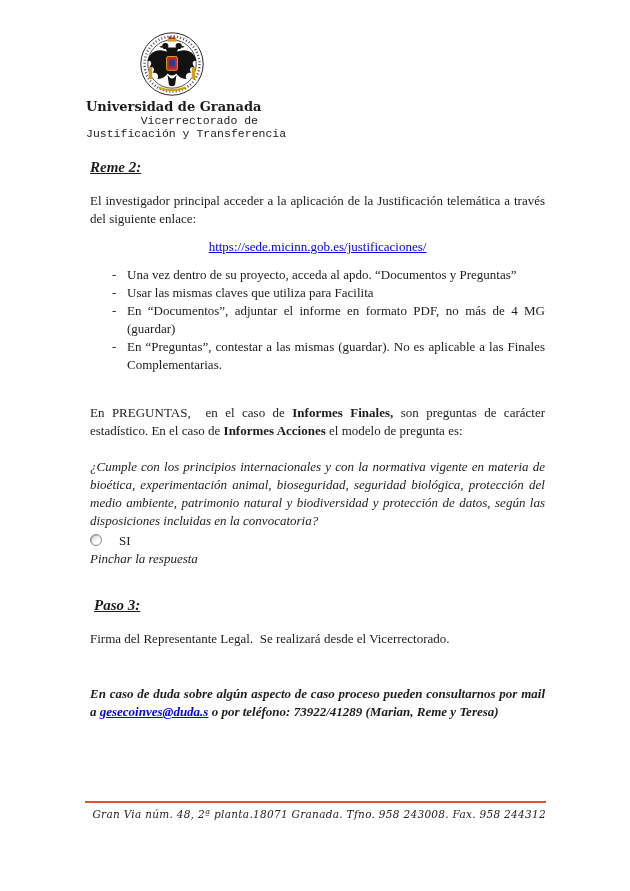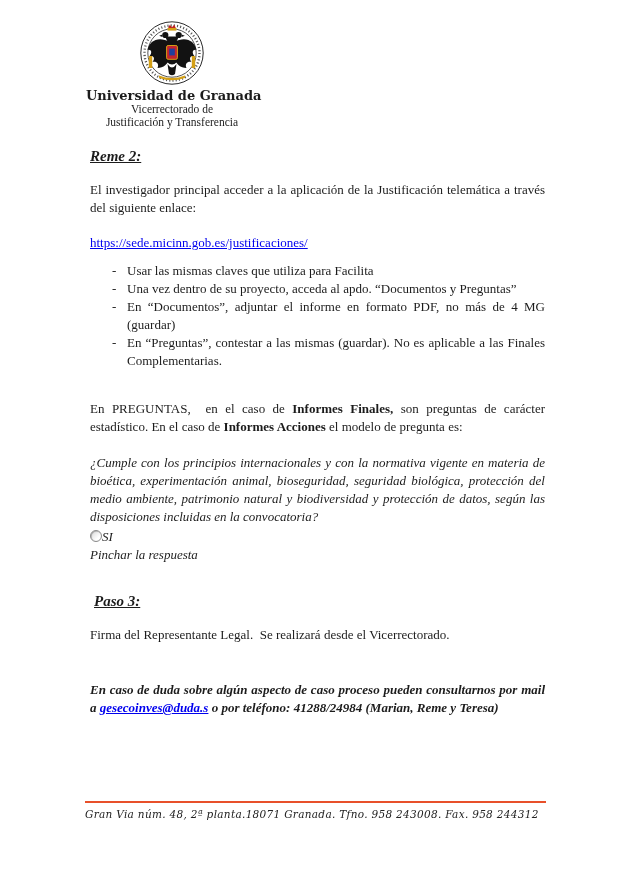--- a/index.html
+++ b/index.html
@@ -8,75 +8,75 @@
     width:630px;height:891px;
     background:#ffffff;
     font-family:"Liberation Serif","DejaVu Serif",serif;
     color:#1c1c1c;
     overflow:hidden;
   }
   
   .header{
     width:172px;
     margin-left:86px;
-    padding-top:20px;
-    text-align:center;
+    padding-top:31px;
+    text-align:right;
   }
   .seal{display:block;margin:0 auto;}
   .univ-name{
     font-family:"DejaVu Serif","Liberation Serif",serif;
     font-weight:bold;font-size:13px;line-height:15px;margin-top:2px;
     white-space:nowrap;
   }
   .dept{
-    font-family:Liberation Serif, serif;
+    font-family:Liberation Mono, monospace;
     font-size:11.5px;line-height:13px;white-space:nowrap;
   }
   
   .content{
     padding:0 85px 0 90px;
     font-size:13px;line-height:18px;
   }
   .paso-title{
     display:inline-block;
     font-size:15px;font-weight:bold;font-style:italic;
     text-decoration:underline;
     margin:18px 0 0 0;
   }
   .paso-title.p3{margin-top:28px;margin-left:4px;}
   p{margin:0;}
   .intro{margin-top:15px;text-align:justify;}
-  .link-line{margin-top:17px;}
+  .link-line{margin-top:10px;text-align:center;}
   a.doclink{color:var(--link,#0000ee);text-decoration:underline;cursor:pointer;}
   ul.dash{list-style:none;margin:10px 0 0 0;padding:0 0 0 20px;}
   ul.dash li{position:relative;padding-left:17px;text-align:justify;}
   ul.dash li::before{content:"-";position:absolute;left:2px;}
   .preguntas{margin-top:30px;text-align:justify;}
   .question{margin-top:18px;text-align:justify;font-style:italic;}
   .radio-row{display:flex;align-items:flex-start;margin-top:2px;}
   .radio{
     width:10px;height:10px;border-radius:50%;
     border:1px solid #8a8a8a;
     background:linear-gradient(135deg,#d8d8d8,#ffffff 70%);
     box-shadow:inset 0.5px 0.5px 1px rgba(0,0,0,.35);
     margin-top:2px;
     cursor:pointer;
   }
-  .radio-label{font-style:italic;}
+  .radio-label{margin-left:17px;}
   .pinchar{font-style:italic;}
   .firma{margin-top:15px;}
   .contact{margin-top:37px;text-align:justify;font-weight:bold;font-style:italic;}
   a.maillink{color:var(--link,#0000ee);text-decoration:underline;font-weight:bold;font-style:italic;cursor:pointer;}
   
   .footer{
     position:absolute;left:85px;right:84px;top:801px;
     border-top:2px solid var(--accent,#e8502a);
   }
   .footer-text{
-    margin-top:5px;text-align:left;
+    margin-top:5px;text-align:right;
     font-family:"DejaVu Serif","Liberation Serif",serif;
     font-style:italic;font-size:10.5px;color:#222;
     letter-spacing:.3px;
   }
 </style>
 </head>
 <body>
 
 <div class="page">
 
@@ -119,22 +119,22 @@
     
     <span class="paso-title">Reme 2:</span>
 
     <p class="intro">El investigador principal acceder a la aplicación de la Justificación telemática a través del siguiente enlace:</p>
 
     <p class="link-line">
       <a class="doclink">https://sede.micinn.gob.es/justificaciones/</a>
     </p>
 
     <ul class="dash">
+      <li>Una vez dentro de su proyecto, acceda al apdo. “Documentos y Preguntas”</li>
       <li>Usar las mismas claves que utiliza para Facilita</li>
-      <li>Una vez dentro de su proyecto, acceda al apdo. “Documentos y Preguntas”</li>
       <li>En “Documentos”, adjuntar el informe en formato PDF, no más de 4 MG (guardar)</li>
       <li>En “Preguntas”, contestar a las mismas (guardar). No es aplicable a las Finales Complementarias.</li>
     </ul>
 
     
     <p class="preguntas"><span>En PREGUNTAS,&nbsp; en el caso de </span><b>Informes Finales,</b><span> son preguntas de carácter estadístico. En el caso de </span><b>Informes Acciones</b><span> el modelo de pregunta es:</span></p>
 
     <p class="question">¿Cumple con los principios internacionales y con la normativa vigente en materia de bioética, experimentación animal, bioseguridad, seguridad biológica, protección del medio ambiente, patrimonio natural y biodiversidad y protección de datos, según las disposiciones incluidas en la convocatoria?</p>
 
     <div class="radio-row">
@@ -142,21 +142,21 @@
       <span class="radio-label">SI</span>
     </div>
     <p class="pinchar">Pinchar la respuesta</p>
 
     
     <span class="paso-title p3">Paso 3:</span>
 
     <p class="firma">Firma del Representante Legal.&nbsp; Se realizará desde el Vicerrectorado.</p>
 
     
-    <p class="contact"><span>En caso de duda sobre algún aspecto de caso proceso pueden consultarnos por mail a </span><a class="maillink">gesecoinves@duda.s</a><span> o por teléfono: 41288/24984 (Marian, Reme y Teresa)</span></p>
+    <p class="contact"><span>En caso de duda sobre algún aspecto de caso proceso pueden consultarnos por mail a </span><a class="maillink">gesecoinves@duda.s</a><span> o por teléfono: 73922/41289 (Marian, Reme y Teresa)</span></p>
 
   </div>
 
   <div class="footer">
     <div class="footer-text">Gran Via núm. 48, 2ª planta.18071 Granada. Tfno. 958 243008. Fax. 958 244312</div>
   </div>
 
 </div>
 
 </body></html>

